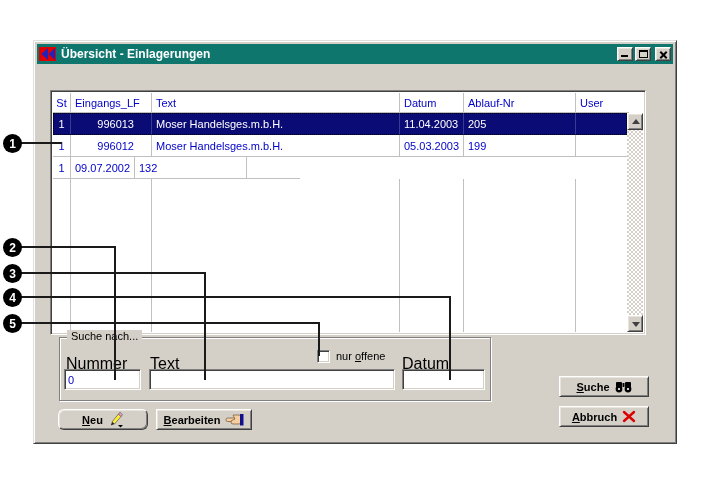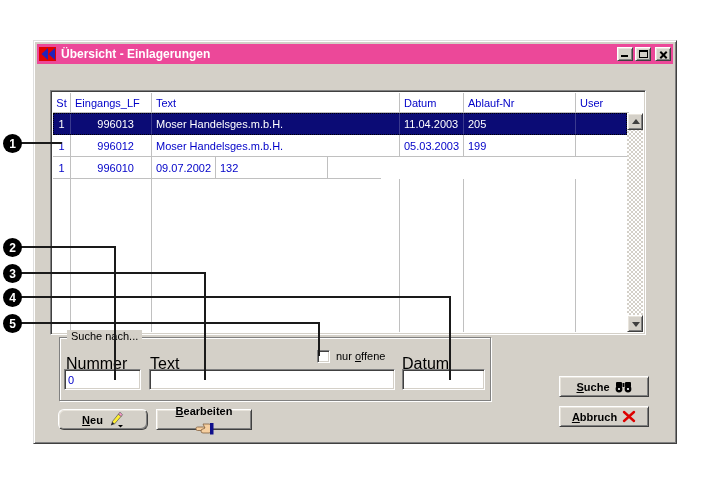--- a/index.html
+++ b/index.html
@@ -11,21 +11,21 @@
   .bevel-out { background:#d4d0c8; border:1px solid;
                border-color:#ffffff #404040 #404040 #ffffff;
                box-shadow: inset 1px 1px 0 #e8e4dc, inset -1px -1px 0 #808080; }
 
   
   .window { position:absolute; left:33px; top:40px; width:644px; height:404px;
             background:#d4d0c8; border:1px solid;
             border-color:#dfdfdf #404040 #404040 #dfdfdf;
             box-shadow: inset 1px 1px 0 #ffffff, inset -1px -1px 0 #808080; }
   .titlebar { position:absolute; left:3px; top:3px; right:3px; height:20px;
-              background:#ec4899; display:flex; align-items:center; padding:0 2px; }
+              background:#0f766e; display:flex; align-items:center; padding:0 2px; }
   .title-icon { width:17px; height:14px; flex:none; display:block; }
   .title-text { color:#fff; font-weight:bold; font-size:12px; margin-left:5px;
                 flex:1; white-space:nowrap; overflow:hidden; }
   .winbtns { display:flex; gap:2px; }
   .winbtn { width:16px; height:14px; position:relative; cursor:default; }
   .winbtn.close { margin-left:2px; }
   .gl-min { position:absolute; left:3px; bottom:3px; width:7px; height:2px; background:#000; }
   .gl-max { position:absolute; left:3px; top:2px; width:9px; height:8px;
             border:1px solid #000; border-top-width:2px; }
   .gl-x1,.gl-x2 { position:absolute; left:3px; top:6px; width:9px; height:2px; background:#000; }
@@ -144,21 +144,20 @@
           <div class="gcell c0">1</div>
           <div class="gcell c1">996012</div>
           <div class="gcell c2">Moser Handelsges.m.b.H.</div>
           <div class="gcell c3">05.03.2003</div>
           <div class="gcell c4">199</div>
           <div class="gcell c5"></div>
         </div>
 
         <div class="grow">
           <div class="gcell c0">1</div>
-          <div class="gcell c1">996010</div>
           <div class="gcell c3">09.07.2002</div>
           <div class="gcell c4">132</div>
           <div class="gcell c5"></div>
         </div>
 
         <div class="gfill">
           <div class="gcell c0"></div>
             <div class="gcell c1"></div>
             <div class="gcell c2"></div>
           <div class="gcell c3"></div>
@@ -198,21 +197,21 @@
       <span style="position:relative; width:16px; height:17px; display:inline-block;">
         <svg width="16" height="17" viewBox="0 0 16 17" style="position:absolute; left:0; top:0;">
           <polygon points="4,11 10.5,3 13,5.5 6.5,13" fill="#ffee33" stroke="#555" stroke-width="0.7"></polygon>
           <polygon points="10.5,3 12,1.2 14.5,3.8 13,5.5" fill="#ff9ccc" stroke="#555" stroke-width="0.7"></polygon>
           <polygon points="4,11 6.5,13 2.8,14.5" fill="#222"></polygon>
           <polygon points="10,14 15,14 12.5,16.5" fill="#000"></polygon>
         </svg>
       </span>
     </div>
 
-    <div class="pbtn bevel-out" style="left:122px; top:368px; width:96px;flex-direction:column;">
+    <div class="pbtn bevel-out" style="left:122px; top:368px; width:96px;">
       <span class="btn-label"><span class="u">B</span><span>earbeiten</span></span>
       <span style="display:inline-block; width:19px; height:13px;">
         <svg width="19" height="13" viewBox="0 0 19 13">
           <rect x="1" y="5" width="9" height="3.5" rx="1.5" fill="#f6cfa0" stroke="#806040" stroke-width="0.8"></rect>
           <path d="M8,2 h6 a3,3 0 0 1 3,3 v3 a3,3 0 0 1 -3,3 h-6 a2,2 0 0 1 0,-4 l2,-1 z" fill="#f6cfa0" stroke="#806040" stroke-width="0.8"></path>
           <rect x="15" y="1" width="3.5" height="11.5" fill="#10108c"></rect>
         </svg>
       </span>
     </div>
 

